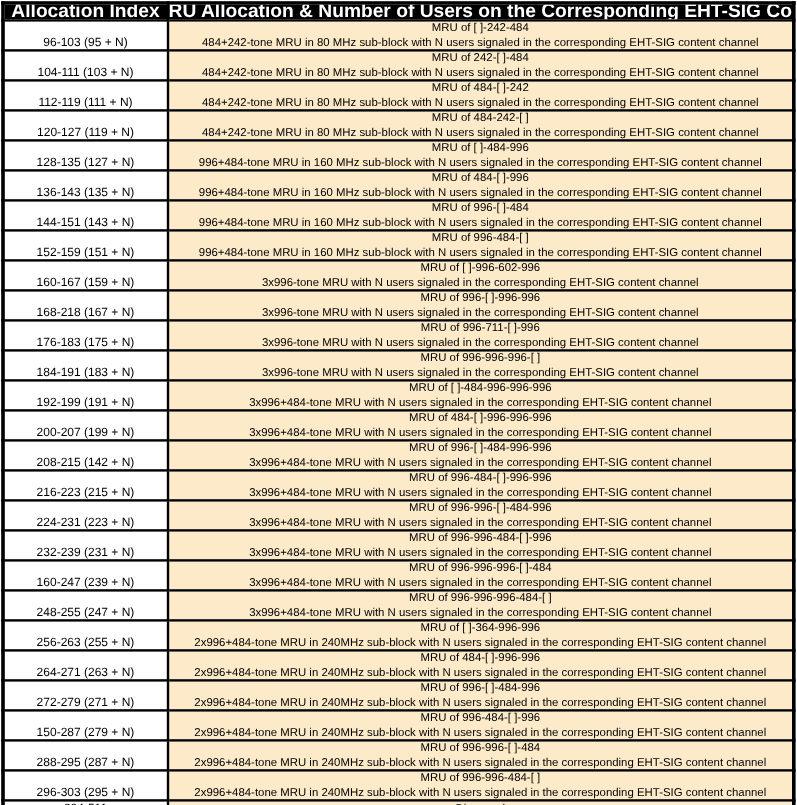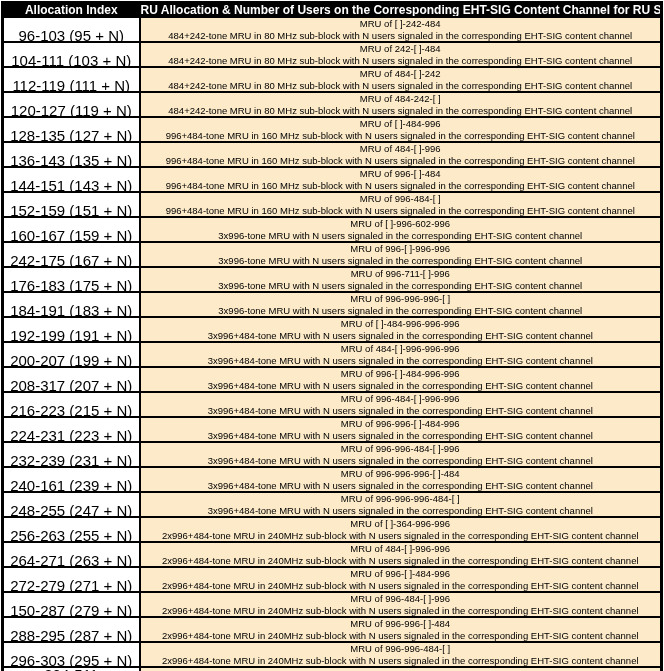--- a/index.html
+++ b/index.html
@@ -32,28 +32,28 @@
   col.c-ru{width:auto;}
   th,td{
     border:2px solid var(--border-c);
     padding:0;
     overflow:hidden;
     white-space:nowrap;
   }
   th{
     background:var(--header-bg);
     color:var(--header-fg);
-    font-size:12px;
+    font-size:16px;
     font-weight:bold;
     height:12px;
     line-height:12px;
   }
   td.idx{
     background:var(--white);
-    font-size:15px;
+    font-size:10px;
     text-align:center;
     vertical-align:bottom;
     line-height:11px;
   }
   td.ru{
     background:var(--cream);
     text-align:center;
     vertical-align:bottom;
   }
   td.ru .l1,
@@ -144,21 +144,21 @@
         </td>
       </tr>
       <tr>
         <td class="idx">160-167 (159 + N)</td>
         <td class="ru">
           <div class="l1">MRU of [ ]-996-602-996</div>
           <div class="l2">3x996-tone MRU with N users signaled in the corresponding EHT-SIG content channel</div>
         </td>
       </tr>
       <tr>
-        <td class="idx">242-175 (167 + N)</td>
+        <td class="idx">168-218 (167 + N)</td>
         <td class="ru">
           <div class="l1">MRU of 996-[ ]-996-996</div>
           <div class="l2">3x996-tone MRU with N users signaled in the corresponding EHT-SIG content channel</div>
         </td>
       </tr>
       <tr>
         <td class="idx">176-183 (175 + N)</td>
         <td class="ru">
           <div class="l1">MRU of 996-711-[ ]-996</div>
           <div class="l2">3x996-tone MRU with N users signaled in the corresponding EHT-SIG content channel</div>
@@ -179,21 +179,21 @@
         </td>
       </tr>
       <tr>
         <td class="idx">200-207 (199 + N)</td>
         <td class="ru">
           <div class="l1">MRU of 484-[ ]-996-996-996</div>
           <div class="l2">3x996+484-tone MRU with N users signaled in the corresponding EHT-SIG content channel</div>
         </td>
       </tr>
       <tr>
-        <td class="idx">208-317 (207 + N)</td>
+        <td class="idx">208-215 (142 + N)</td>
         <td class="ru">
           <div class="l1">MRU of 996-[ ]-484-996-996</div>
           <div class="l2">3x996+484-tone MRU with N users signaled in the corresponding EHT-SIG content channel</div>
         </td>
       </tr>
       <tr>
         <td class="idx">216-223 (215 + N)</td>
         <td class="ru">
           <div class="l1">MRU of 996-484-[ ]-996-996</div>
           <div class="l2">3x996+484-tone MRU with N users signaled in the corresponding EHT-SIG content channel</div>
@@ -207,21 +207,21 @@
         </td>
       </tr>
       <tr>
         <td class="idx">232-239 (231 + N)</td>
         <td class="ru">
           <div class="l1">MRU of 996-996-484-[ ]-996</div>
           <div class="l2">3x996+484-tone MRU with N users signaled in the corresponding EHT-SIG content channel</div>
         </td>
       </tr>
       <tr>
-        <td class="idx">240-161 (239 + N)</td>
+        <td class="idx">160-247 (239 + N)</td>
         <td class="ru">
           <div class="l1">MRU of 996-996-996-[ ]-484</div>
           <div class="l2">3x996+484-tone MRU with N users signaled in the corresponding EHT-SIG content channel</div>
         </td>
       </tr>
       <tr>
         <td class="idx">248-255 (247 + N)</td>
         <td class="ru">
           <div class="l1">MRU of 996-996-996-484-[ ]</div>
           <div class="l2">3x996+484-tone MRU with N users signaled in the corresponding EHT-SIG content channel</div>

